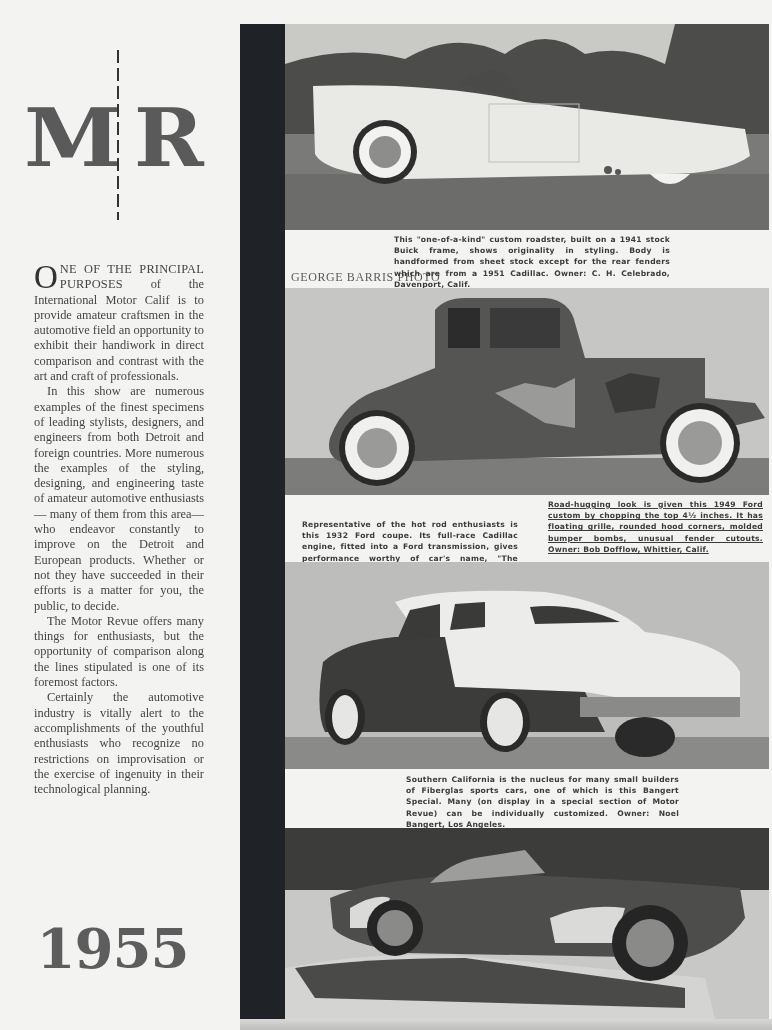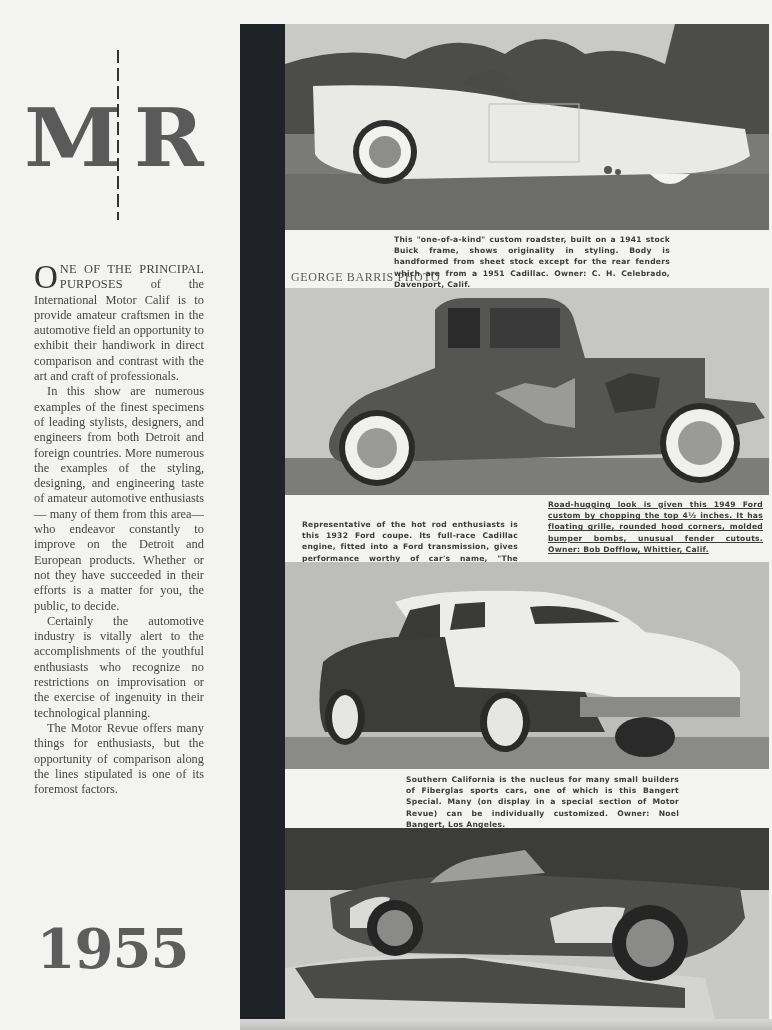--- a/index.html
+++ b/index.html
@@ -78,22 +78,22 @@
 
   <div class="masthead">
     <span class="mast-letter mast-m">M</span>
     <span class="mast-divider"></span>
     <span class="mast-letter mast-r">R</span>
   </div>
 
   <div class="body-col">
     <p class="first"><span class="dropcap">O</span><span class="lead-caps">NE OF THE PRINCIPAL PURPOSES</span><span> of the International Motor Calif is to provide amateur craftsmen in the automotive field an opportunity to exhibit their handiwork in direct comparison and contrast with the art and craft of professionals.</span></p>
     <p>In this show are numerous examples of the finest specimens of leading stylists, designers, and engineers from both Detroit and foreign countries. More numerous the examples of the styling, designing, and engineering taste of amateur automotive enthusiasts — many of them from this area—who endeavor constantly to improve on the Detroit and European products. Whether or not they have succeeded in their efforts is a matter for you, the public, to decide.</p>
+    <p>The Motor Revue offers many things for enthusiasts, but the opportunity of comparison along the lines stipulated is one of its foremost factors.</p>
     <p>Certainly the automotive industry is vitally alert to the accomplishments of the youthful enthusiasts who recognize no restrictions on improvisation or the exercise of ingenuity in their technological planning.</p>
-    <p>The Motor Revue offers many things for enthusiasts, but the opportunity of comparison along the lines stipulated is one of its foremost factors.</p>
   </div>
 
   <div class="year">1955</div>
 
   <div class="dark-bar"></div>
 
   <div class="photo photo-1">
     <svg viewBox="0 0 484 206" preserveAspectRatio="none">
       <rect x="0" y="0" width="484" height="206" fill="#b9b9b7"></rect>
       <rect x="0" y="0" width="484" height="70" fill="#c9c9c6"></rect>

